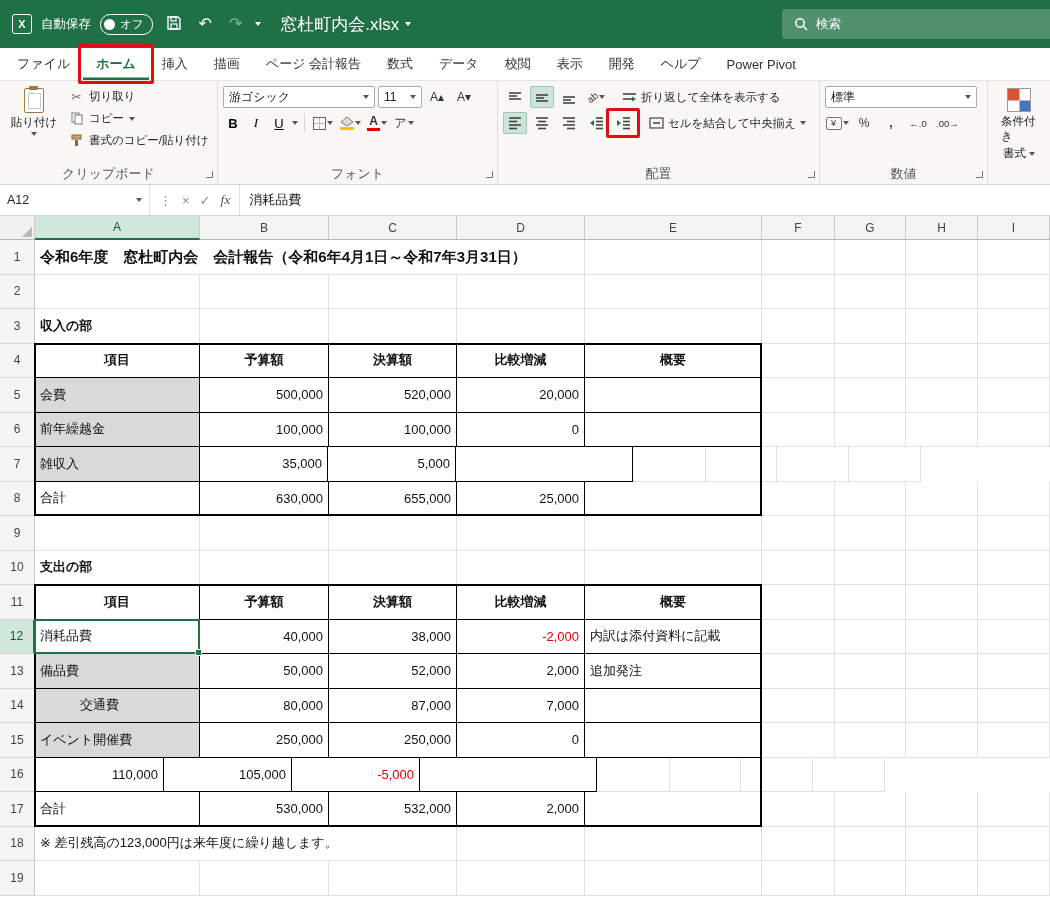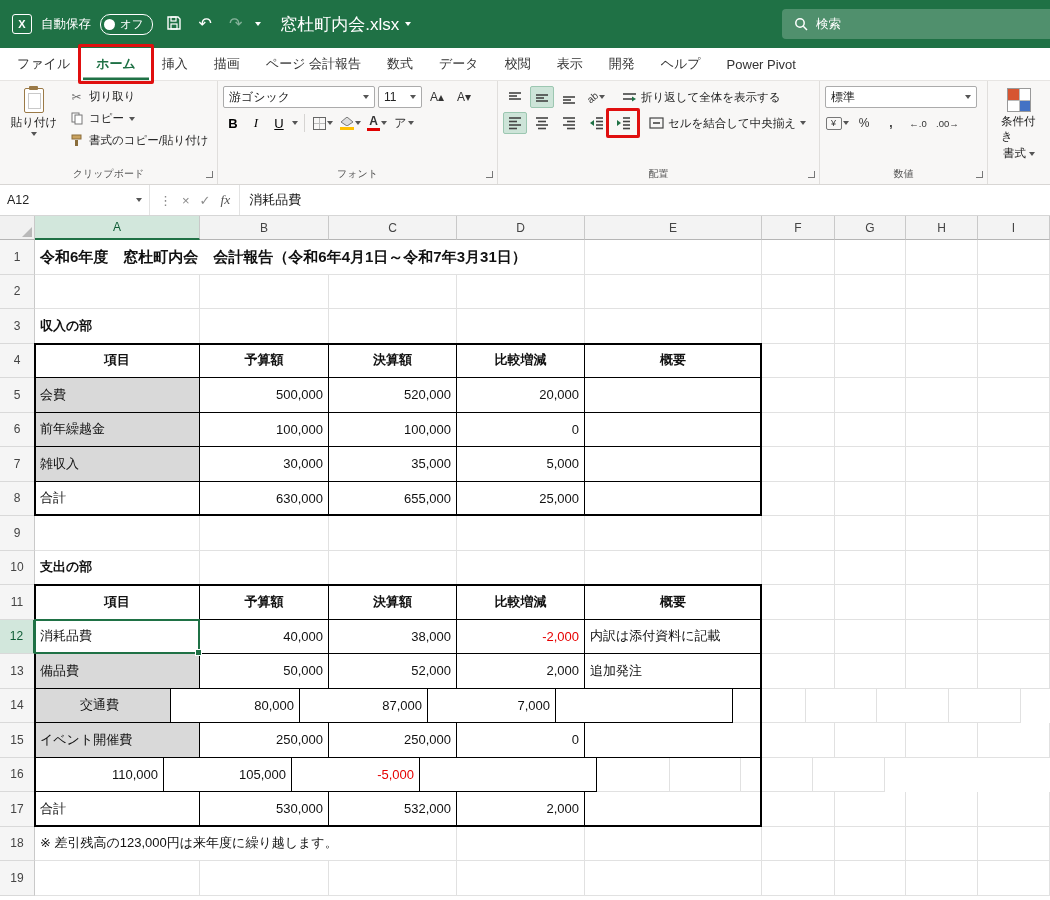--- a/index.html
+++ b/index.html
@@ -22,21 +22,21 @@
 
   
   .tabs { height:33px; background:#fff; display:flex; align-items:stretch; padding:0 4px; border-bottom:1px solid #E7E5E3; }
   .tab { display:flex; align-items:center; padding:0 13px; font-size:13px; color:#333; cursor:default; }
   .tab.active { color:var(--brand-green); font-weight:bold; box-shadow:inset 0 -2.5px 0 var(--brand-green); }
 
   
   .ribbon { height:104px; background:#F8F7F6; display:flex; border-bottom:1px solid #D8D6D4; position:relative; }
   .rgroup { display:flex; flex-direction:column; border-right:1px solid #E0DEDC; position:relative; flex-shrink:0; }
   .rbody { flex:1; display:flex; padding:5px 5px 0; }
-  .rfoot { height:18px; font-size:10px; color:#555; display:flex; align-items:center; justify-content:center; padding:0 16px 3px;text-align:center; }
+  .rfoot { height:18px; font-size:13px; color:#555; display:flex; align-items:center; justify-content:center; padding:0 16px 3px;text-align:center; }
   .lnch { position:absolute; right:4px; bottom:6px; width:7px; height:7px; border-right:1.3px solid #777; border-bottom:1.3px solid #777; }
   .combo { background:#fff; border:1px solid #ABABAB; border-radius:2px; height:22px; display:flex; align-items:center; padding:0 5px; font-size:12px; color:#222; gap:4px; }
   .combo .grow { flex:1; overflow:hidden; white-space:nowrap; }
   .combo .chv { border-top-color:#555; }
   .ibtn { min-width:24px; height:22px; display:flex; align-items:center; justify-content:center; border-radius:2px; color:#333; font-size:12px; gap:1px; cursor:default; }
   .ibtn.on { background:#CDE4D8; border:1px solid #9CC7B1; }
   .smallrow { display:flex; align-items:center; gap:5px; font-size:11.5px; color:#222; height:21px; cursor:default; }
   .vsep { width:1px; height:18px; background:#D6D4D2; margin:0 3px; }
 
   
@@ -491,21 +491,20 @@
         <div class="cell tbl num" style="width: 128px;">0</div>
         <div class="cell tbl" style="width: 177px;"></div>
         <div class="cell" style="width: 73px;"></div>
         <div class="cell" style="width: 71px;"></div>
         <div class="cell" style="width: 72px;"></div>
         <div class="cell" style="width: 72px;"></div>
       </div>
       <div class="sheet-row">
         <div class="row-h">7</div>
         <div class="cell tbl gray" style="width: 165px;">雑収入</div>
-        <div class="cell tbl num" style="width: 129px;">30,000</div>
         <div class="cell tbl num" style="width: 128px;">35,000</div>
         <div class="cell tbl num" style="width: 128px;">5,000</div>
         <div class="cell tbl" style="width: 177px;"></div>
         <div class="cell" style="width: 73px;"></div>
         <div class="cell" style="width: 71px;"></div>
         <div class="cell" style="width: 72px;"></div>
         <div class="cell" style="width: 72px;"></div>
       </div>
       <div class="sheet-row">
         <div class="row-h">8</div>
@@ -574,21 +573,21 @@
         <div class="cell tbl num" style="width: 128px;">52,000</div>
         <div class="cell tbl num" style="width: 128px;">2,000</div>
         <div class="cell tbl" style="width: 177px;">追加発注</div>
         <div class="cell" style="width: 73px;"></div>
         <div class="cell" style="width: 71px;"></div>
         <div class="cell" style="width: 72px;"></div>
         <div class="cell" style="width: 72px;"></div>
       </div>
       <div class="sheet-row">
         <div class="row-h">14</div>
-        <div class="cell tbl gray" style="width: 136px; padding-left: 45px;">交通費</div>
+        <div class="cell tbl gray" style="width: 165px; padding-left: 45px;">交通費</div>
         <div class="cell tbl num" style="width: 129px;">80,000</div>
         <div class="cell tbl num" style="width: 128px;">87,000</div>
         <div class="cell tbl num" style="width: 128px;">7,000</div>
         <div class="cell tbl" style="width: 177px;"></div>
         <div class="cell" style="width: 73px;"></div>
         <div class="cell" style="width: 71px;"></div>
         <div class="cell" style="width: 72px;"></div>
         <div class="cell" style="width: 72px;"></div>
       </div>
       <div class="sheet-row">

